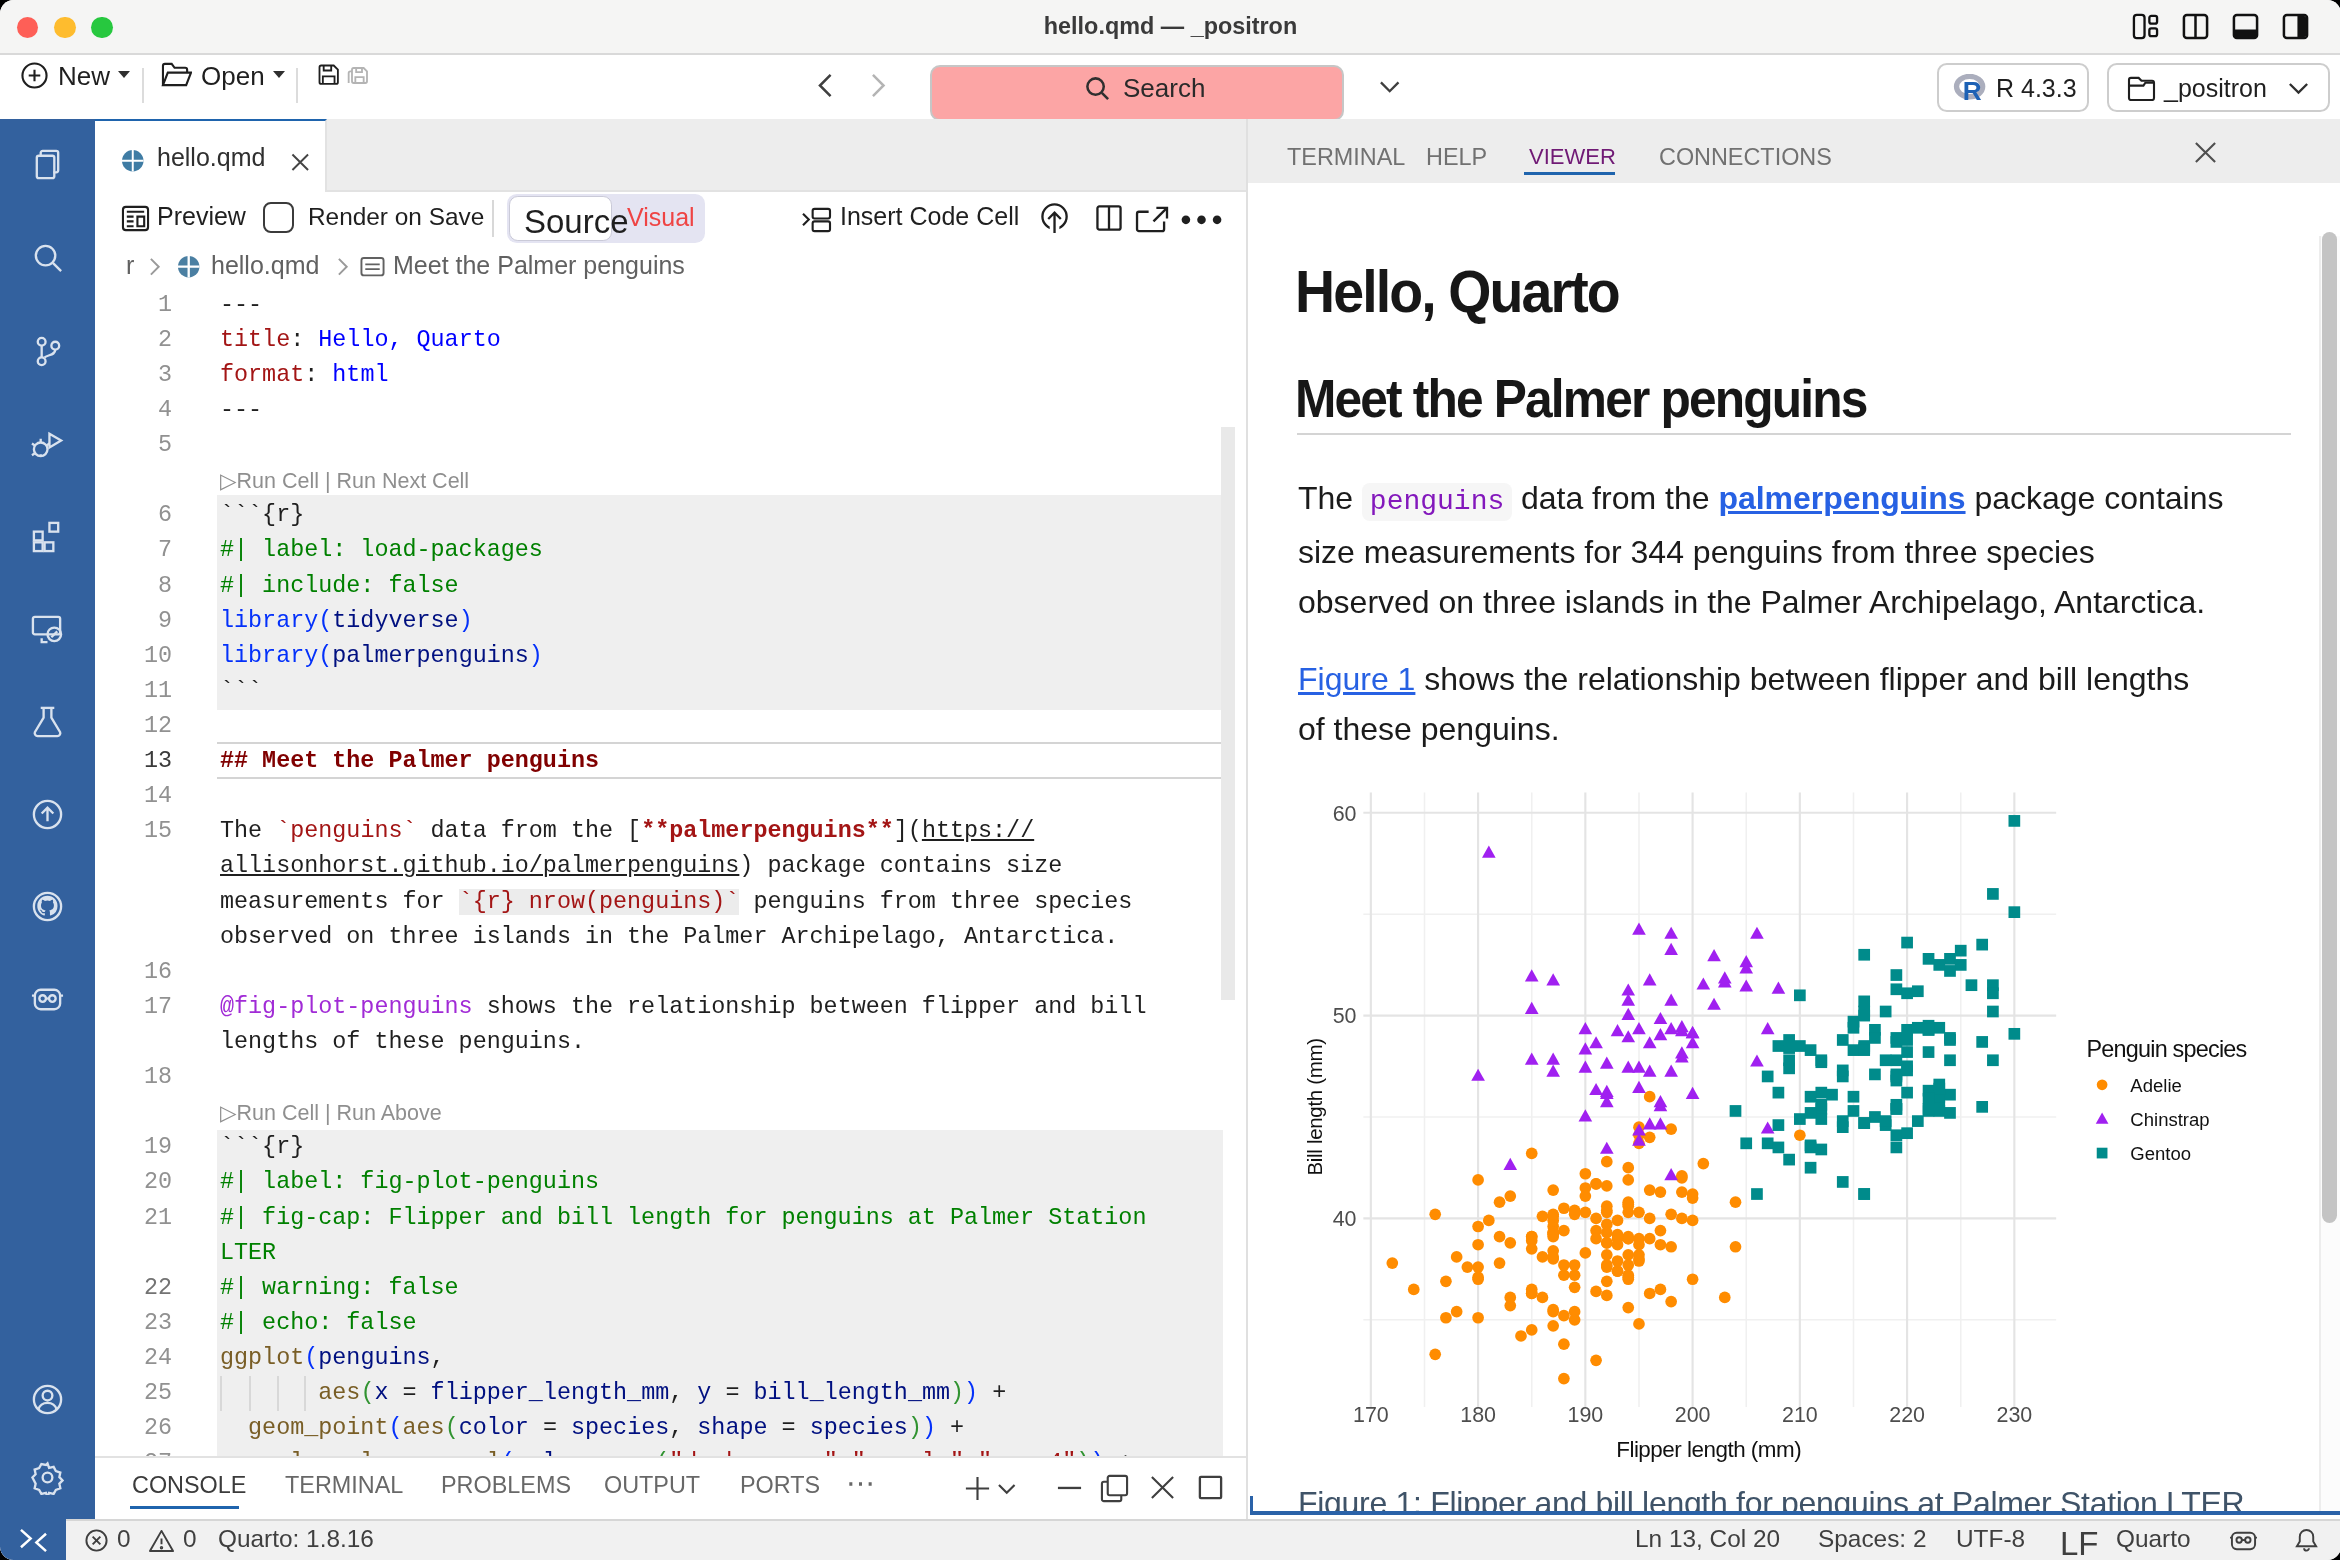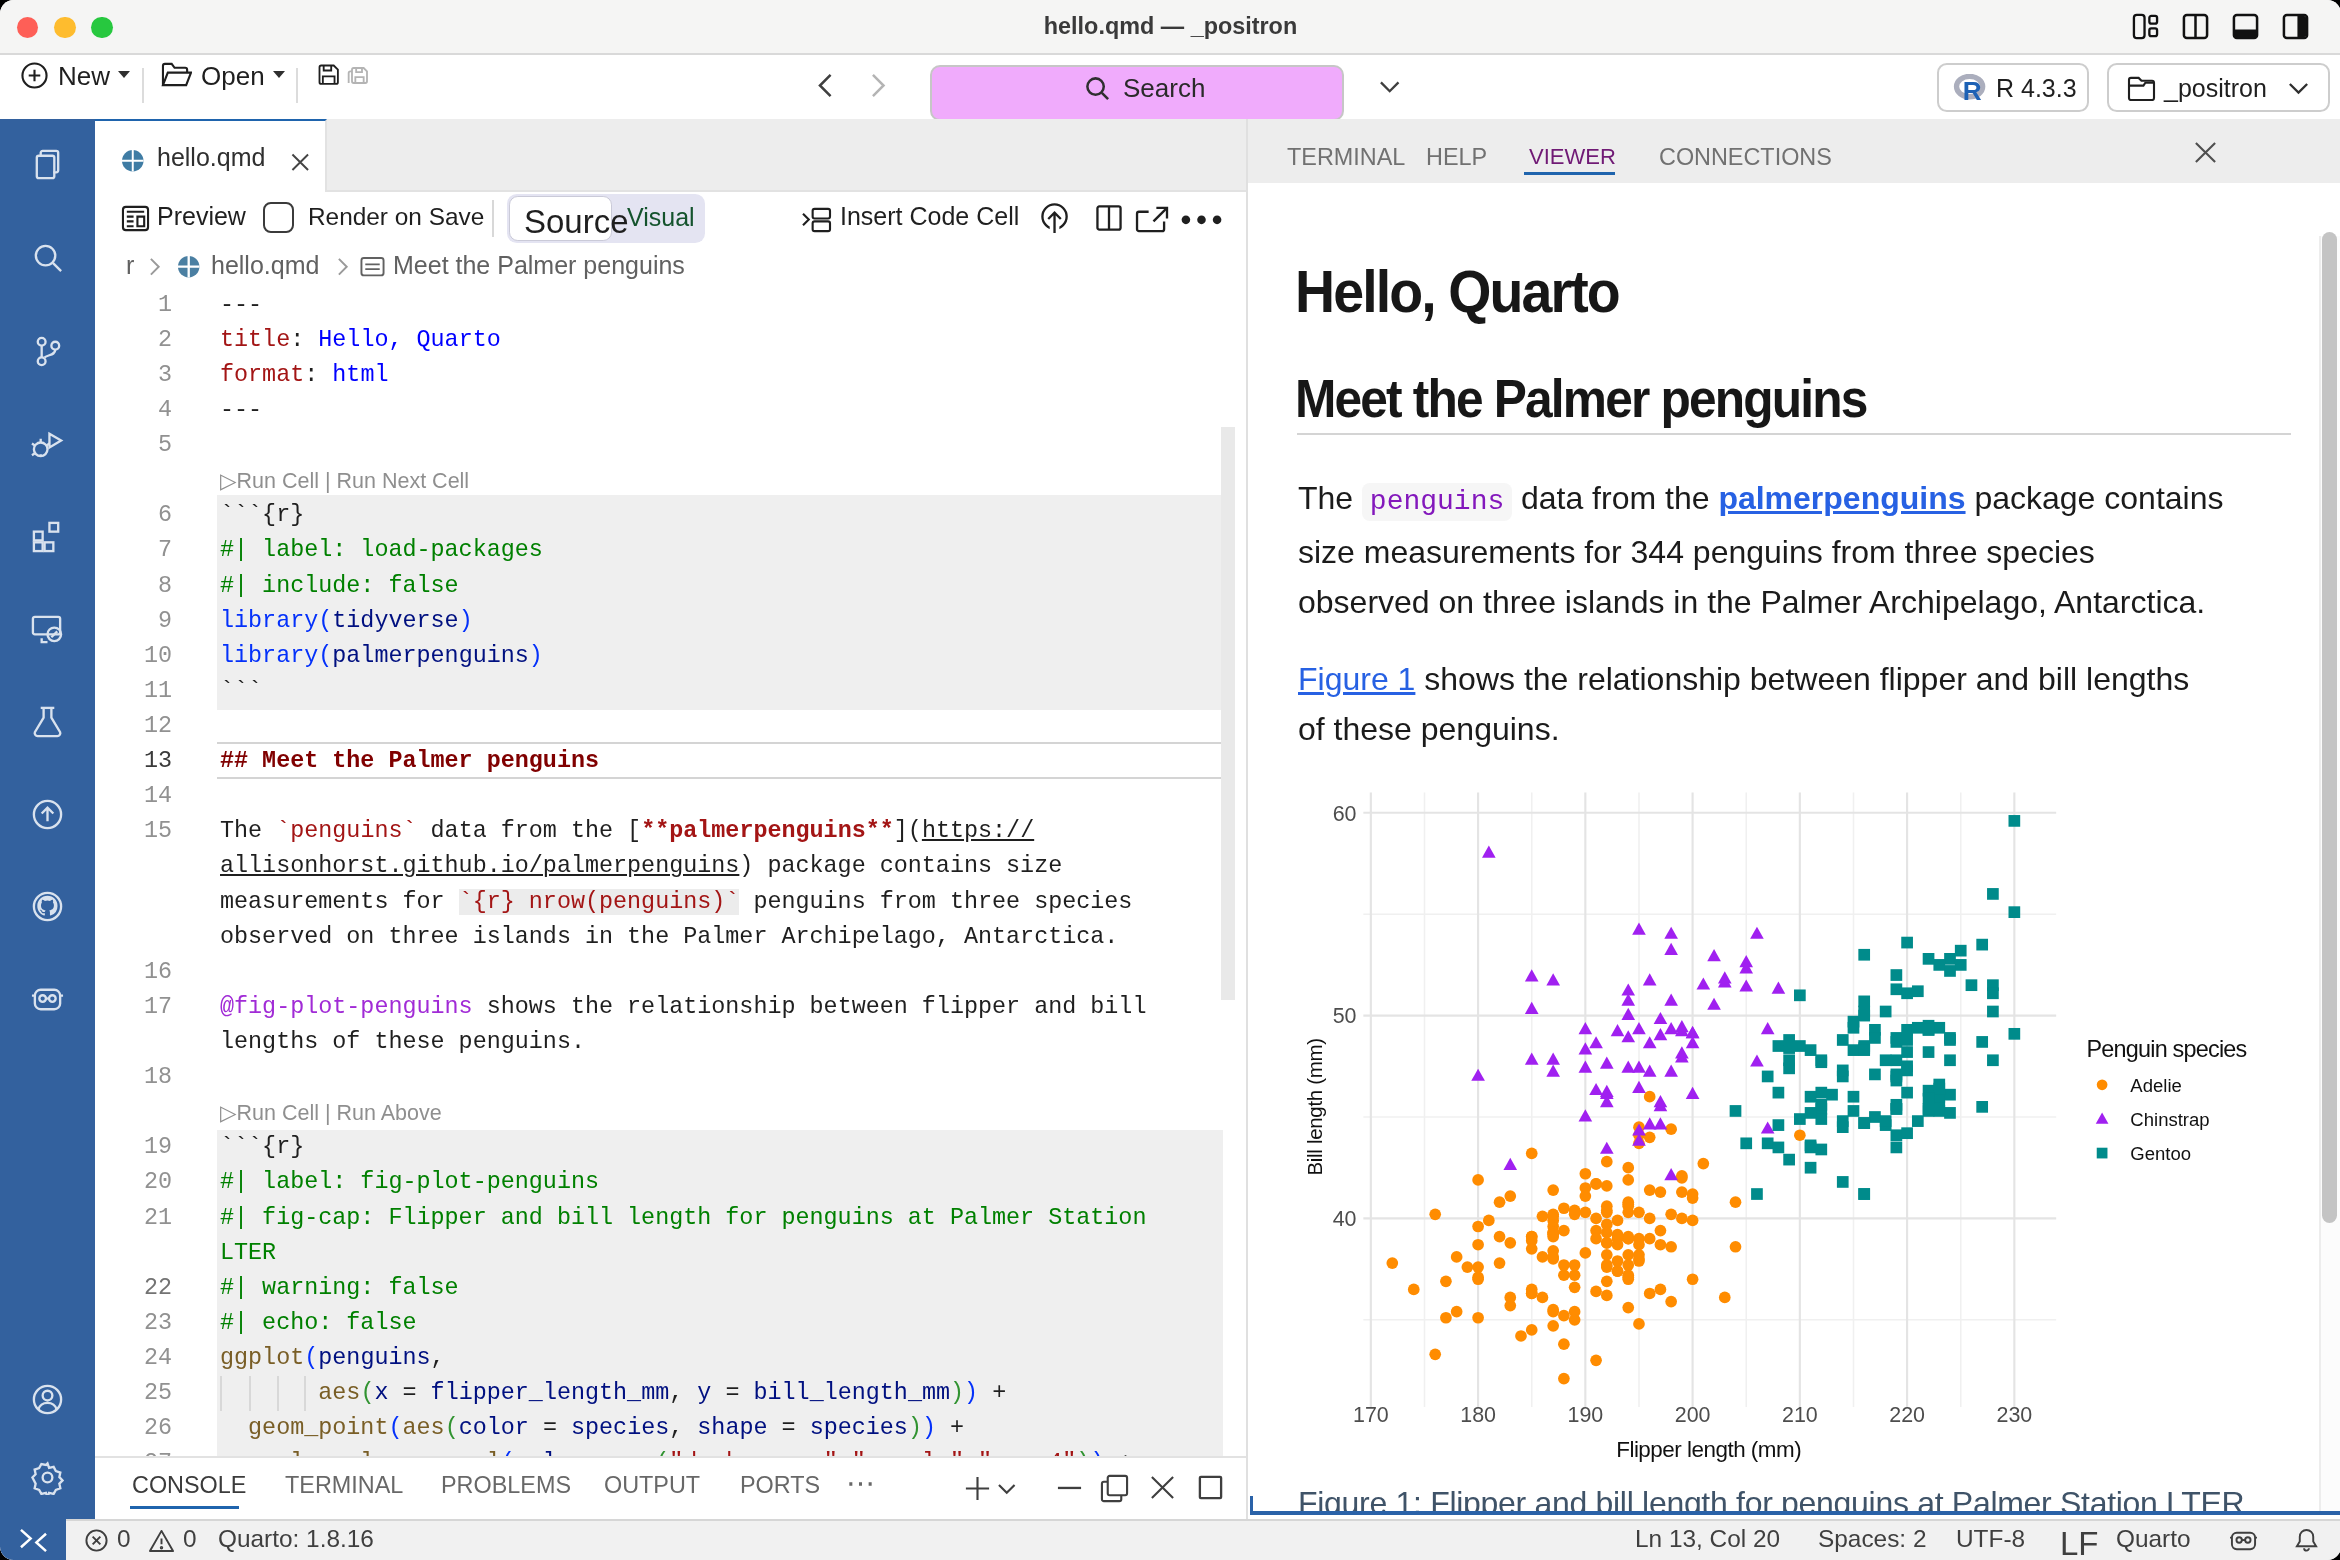--- a/index.html
+++ b/index.html
@@ -63,21 +63,21 @@
         <path d="M13 6v5h7V6"></path>
         <path d="M12 24v-7h10v7"></path>
         <path d="M8 10H6a2 2 0 0 0-2 2v12"></path>
       </svg>
  <svg class="abs" style="left:815px;top:14.6px" width="21.5" height="27" viewBox="0 0 22 28" fill="none" stroke="#3f3f3f" stroke-width="2.6">
         <path d="M16 3L5 14l11 11"></path>
       </svg>
  <svg class="abs" style="left:867px;top:14.6px" width="21.5" height="27" viewBox="0 0 22 28" fill="none" stroke="#b4b4b4" stroke-width="2.6">
         <path d="M6 3l11 11L6 25"></path>
       </svg>
- <div class="abs" style="left:930px;top:7.8px;width:414px;height:56px;border:2px solid #c6c6c6;border-radius:10px;background:#f0abfc">
+ <div class="abs" style="left:930px;top:7.8px;width:414px;height:56px;border:2px solid #c6c6c6;border-radius:10px;background:#fca5a5">
    <svg class="abs" style="left:152px;top:7.8px" width="27" height="27" viewBox="0 0 28 28" fill="none" stroke="#2f2f2f" stroke-width="2.6">
           <circle cx="12" cy="12" r="8.5"></circle>
           <line x1="18.5" y1="18.5" x2="25" y2="25"></line>
         </svg>
    <div class="abs" style="left:191px;top:5.9px;font-size:26px;color:#2a2a2a">Search</div>
  </div>
  <svg class="abs" style="left:1378px;top:21.5px" width="23.4" height="17.6" viewBox="0 0 24 18" fill="none" stroke="#3f3f3f" stroke-width="2.4">
         <path d="M3 3.5l9 9 9-9"></path>
       </svg>
  <div class="abs" style="left:1937px;top:5.9px;width:152px;height:49px;border:2px solid #cdcdcd;border-radius:9.8px;background:#fff">
@@ -216,21 +216,21 @@
   <rect x="2" y="2" width="26" height="24" rx="3"></rect>
         <path d="M6 7h18M6 12h7M6 17h7M6 22h7M17 12h7v10h-7z"></path>
       </svg>
  <div class="abs" style="left:62px;top:7.8px;font-size:25px;color:#1f1f1f">Preview</div>
  <div class="abs" style="left:168px;top:7.8px;width:31px;height:31px;border:2.1px solid #3b3b3b;border-radius:7.8px;background:#fff"></div>
  <div class="abs" style="left:213px;top:8.8px;font-size:24.4px;color:#1f1f1f">Render on Save</div>
  <div class="abs" style="left:397px;top:5.9px;width:2px;height:37px;background:#d8d8d8"></div>
  <div class="abs" style="left:412px;top:0px;width:198px;height:49px;background:#e4e4f2;border-radius:9.8px"></div>
  <div class="abs" style="left:414px;top:2px;width:103px;height:45px;background:#fff;border:1px solid #cacad8;border-radius:8.8px"></div>
  <div class="abs" style="left:429px;top:8.8px;font-size:33px;color:#1f1f1f">Source</div>
- <div class="abs" style="left:532px;top:8.8px;font-size:25px;color:#14532d">Visual</div>
+ <div class="abs" style="left:532px;top:8.8px;font-size:25px;color:#ef4444">Visual</div>
  <svg class="abs" style="left:706px;top:11.7px" width="31" height="27" viewBox="0 0 32 28" fill="none" stroke="#1f1f1f" stroke-width="2.2">
   <path d="M2 8l6 6-6 6"></path>
         <rect x="12" y="3" width="18" height="10" rx="2"></rect>
         <rect x="12" y="16" width="18" height="10" rx="2"></rect>
       </svg>
  <div class="abs" style="left:745px;top:7.8px;font-size:25px;color:#1f1f1f">Insert Code Cell</div>
  <svg class="abs" style="left:945px;top:7.8px" width="31" height="33" viewBox="0 0 32 34" fill="none" stroke="#1f1f1f" stroke-width="2.4">
   <circle cx="15" cy="15" r="12.5"></circle>
         <rect x="10" y="24" width="10" height="9" fill="#fff" stroke="none"></rect>
         <path d="M15 32V11M8.5 17.5L15 11l6.5 6.5"></path>

